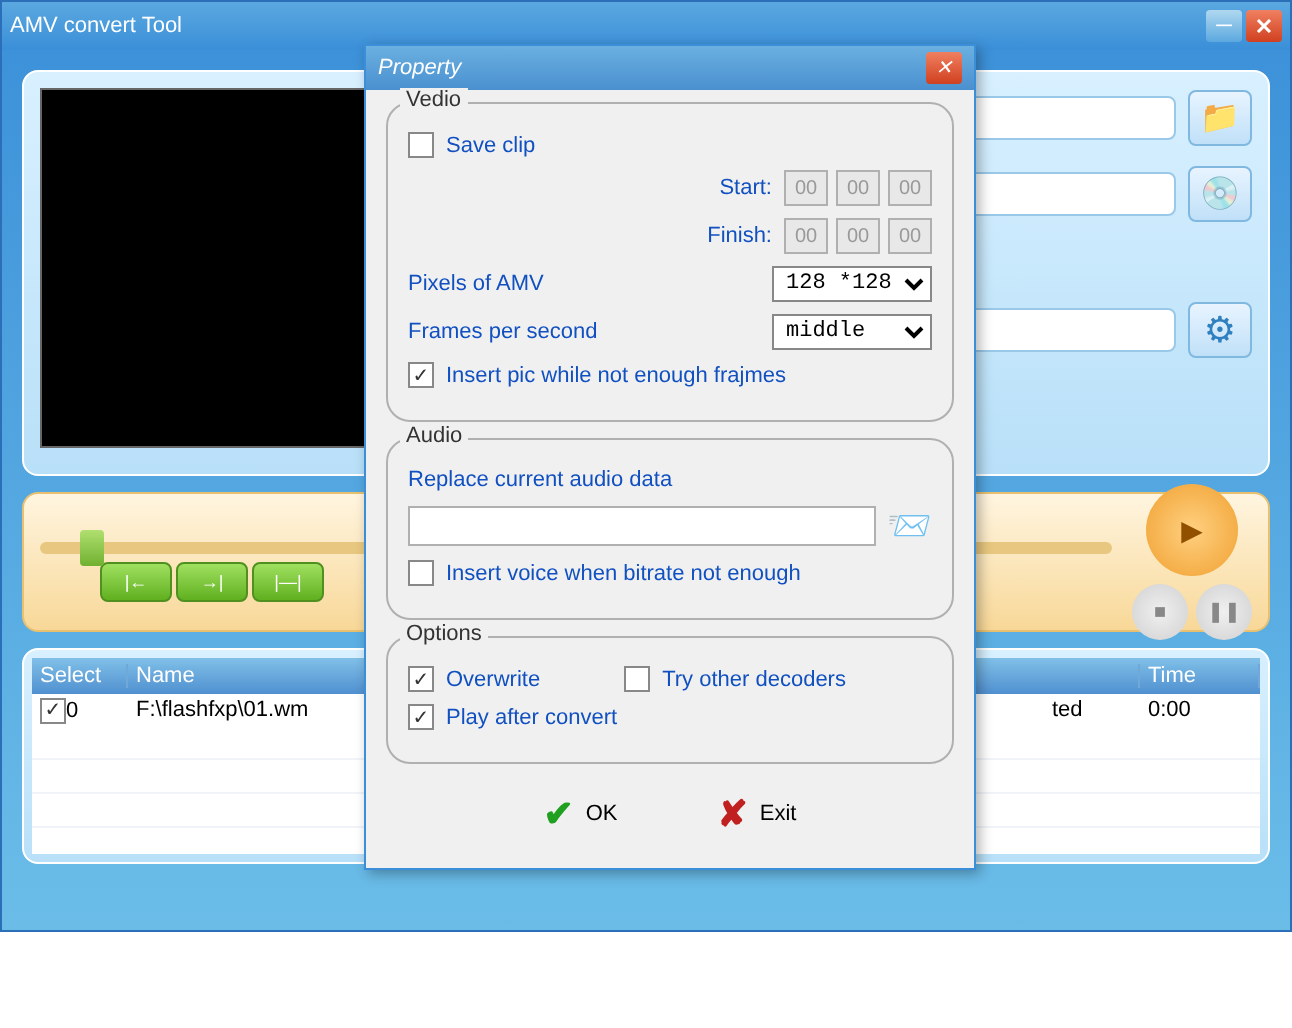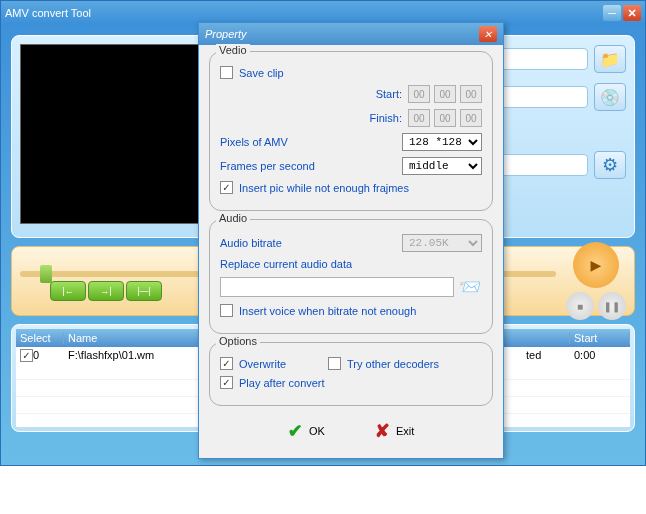--- a/index.html
+++ b/index.html
@@ -42,21 +42,21 @@
 .col-sel { width: 48px; } .col-name { flex: 1; } .col-ted { width: 48px; } .col-time { width: 60px; }
 .tbl-row { display: flex; background: #fff; height: 16px; align-items: center; font-family: "Courier New", monospace; }
 .tbl-row > div { padding: 0 4px; }
 .tbl-rows-empty { height: 64px; background: repeating-linear-gradient(#fff 0, #fff 16px, #f0f4f8 16px, #f0f4f8 17px); }
 
 .progress-panel { margin-top: 10px; background: linear-gradient(#d8f0ff, #b8e0f8); border: 1px solid #fff; border-radius: 8px; padding: 8px 12px; display: flex; align-items: center; gap: 8px; }
 .progress-label { color: #fff; font-family: "Courier New", monospace; }
 .progress-bar { flex: 1; height: 14px; background: #fff; border: 1px solid #9ac8e8; }
 
 
-.dialog { position: absolute; left: 198px; top: 22px; width: 306px; background: #f0f0f0; border: 1px solid #3a8fd8; z-index: 10; box-shadow: 2px 2px 6px rgba(0,0,0,0.3); }
+.dialog { position: absolute; left: 182px; top: 22px; width: 306px; background: #f0f0f0; border: 1px solid #3a8fd8; z-index: 10; box-shadow: 2px 2px 6px rgba(0,0,0,0.3); }
 .dlg-title { height: 22px; background: linear-gradient(#6bb0e0, #4a90d0); color: #fff; font-style: italic; font-size: 13px; display: flex; align-items: center; padding: 0 6px; }
 .dlg-title span { flex: 1; }
 .dlg-close { width: 18px; height: 16px; background: linear-gradient(#f08060, #d04020); color: #fff; display: flex; align-items: center; justify-content: center; border-radius: 2px; font-size: 10px; }
 .dlg-body { padding: 6px 10px 10px; }
 .fieldset { border: 1px solid #b0b0b0; border-radius: 12px; padding: 8px 10px 10px; margin-bottom: 8px; position: relative; }
 .legend { position: absolute; top: -8px; left: 6px; background: #f0f0f0; padding: 0 3px; color: #333; }
 .blue { color: #1050c0; }
 .row { display: flex; align-items: center; margin: 6px 0; gap: 6px; }
 .chk { width: 13px; height: 13px; border: 1px solid #888; background: #fff; display: inline-flex; align-items: center; justify-content: center; font-size: 10px; color: #333; }
 .time-boxes { display: flex; gap: 4px; }
@@ -125,21 +125,21 @@
           <div class="small-ctrl">■</div>
           <div class="small-ctrl">❚❚</div>
         </div>
       </div>
     </div>
 
     <div class="table-panel">
       <div class="tbl-head">
         <div class="col-sel">Select</div>
         <div class="col-name">Name</div>
-        <div class="col-time">Start</div>
+        <div class="col-time">Time</div>
       </div>
       <div class="tbl-row">
         <div class="col-sel"><span class="chk">✓</span><span>0</span></div>
         <div class="col-name">F:\flashfxp\01.wm</div>
         <div class="col-ted">ted</div>
         <div class="col-time">0:00</div>
       </div>
       <div class="tbl-rows-empty"></div>
     </div>
 
@@ -184,24 +184,20 @@
         <select class="sel" style="width:80px;"><option>middle</option></select>
       </div>
       <div class="row">
         <span class="chk">✓</span>
         <span class="blue">Insert pic while not enough frajmes</span>
       </div>
     </div>
 
     <div class="fieldset">
       <div class="legend">Audio</div>
-      <div class="row" style="justify-content:space-between;">
-        <span class="blue">Audio bitrate</span>
-        <select class="sel sel-dis" style="width:80px;" disabled=""><option>22.05K</option></select>
-      </div>
       <div class="row">
           <span class="blue">Replace current audio data</span>
         </div>
       <div class="row">
         <div class="audio-path"></div>
         <span class="mail-icon">📨</span>
       </div>
       <div class="row">
         <span class="chk"></span>
         <span class="blue">Insert voice when bitrate not enough</span>

